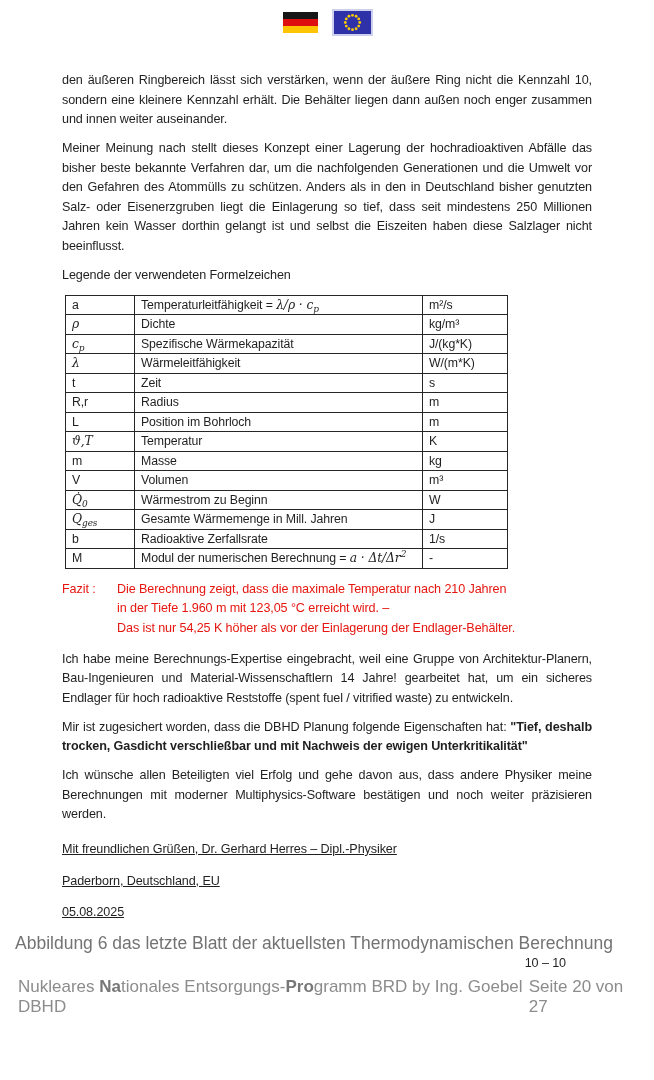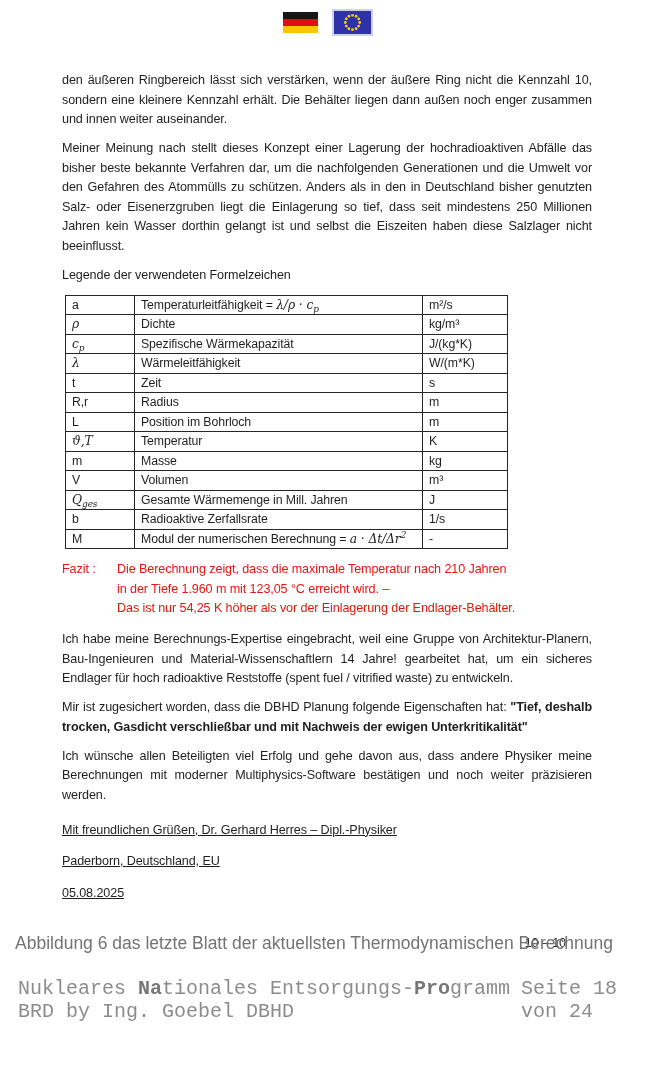--- a/index.html
+++ b/index.html
@@ -85,21 +85,21 @@
   }
 
   
   .caption {
     position: absolute; left: 15px; top: 932px; width: 630px;
     font-size: 17.5px; line-height: 23px; color: #737373;
   }
   .footer {
     position: absolute; left: 18px; top: 977px; width: 619px;
     display: flex; justify-content: space-between;
-    font-size: 20px; color: #8c8c8c; font-family: Liberation Mono, monospace;
+    font-size: 17px; color: #8c8c8c;
   }
   .footer .fb { font-weight: bold; color: #777777; }
 </style>
 </head>
 <body>
 
 <div class="page">
 
   <div class="flag-de">
     <div class="s1"></div>
@@ -179,20 +179,25 @@
     <td class="sym-cell"><span>m</span></td>
     <td class="desc-cell"><span>Masse</span><span class="math"></span></td>
     <td class="unit-cell"><span>kg</span></td>
   </tr>
           <tr>
     <td class="sym-cell"><span>V</span></td>
     <td class="desc-cell"><span>Volumen</span><span class="math"></span></td>
     <td class="unit-cell"><span>m³</span></td>
   </tr>
           <tr>
+    <td class="sym-cell"><span class="math">Q̇<sub>0</sub></span></td>
+    <td class="desc-cell"><span>Wärmestrom zu Beginn</span><span class="math"></span></td>
+    <td class="unit-cell"><span>W</span></td>
+  </tr>
+          <tr>
     <td class="sym-cell"><span class="math">Q<sub>ges</sub></span></td>
     <td class="desc-cell"><span>Gesamte Wärmemenge in Mill. Jahren</span><span class="math"></span></td>
     <td class="unit-cell"><span>J</span></td>
   </tr>
           <tr>
     <td class="sym-cell"><span>b</span></td>
     <td class="desc-cell"><span>Radioaktive Zerfallsrate</span><span class="math"></span></td>
     <td class="unit-cell"><span>1/s</span></td>
   </tr>
           <tr>
@@ -225,16 +230,16 @@
       <p>05.08.2025</p>
     </div>
 
     <div class="page-marker">10 – 10</div>
   </div>
 
   <div class="caption">Abbildung 6 das letzte Blatt der aktuellsten Thermodynamischen Berechnung</div>
 
   <div class="footer" style="color: rgb(140, 140, 140);">
     <div><span>Nukleares </span><span class="fb">Na</span><span>tionales Entsorgungs-</span><span class="fb">Pro</span><span>gramm BRD by Ing. Goebel DBHD</span></div>
-    <div>Seite 18 von 24</div>
+    <div>Seite 20 von 27</div>
   </div>
 
 </div>
 
 </body></html>

